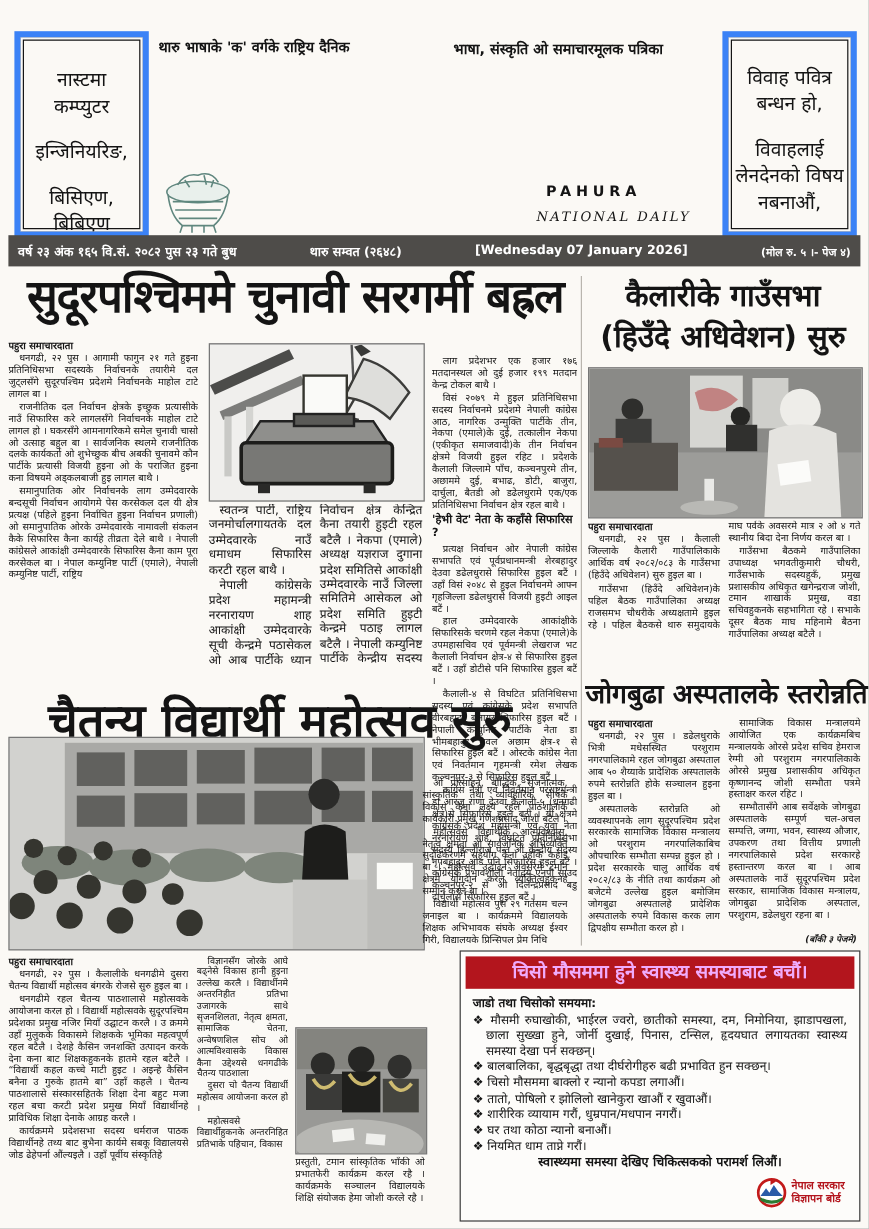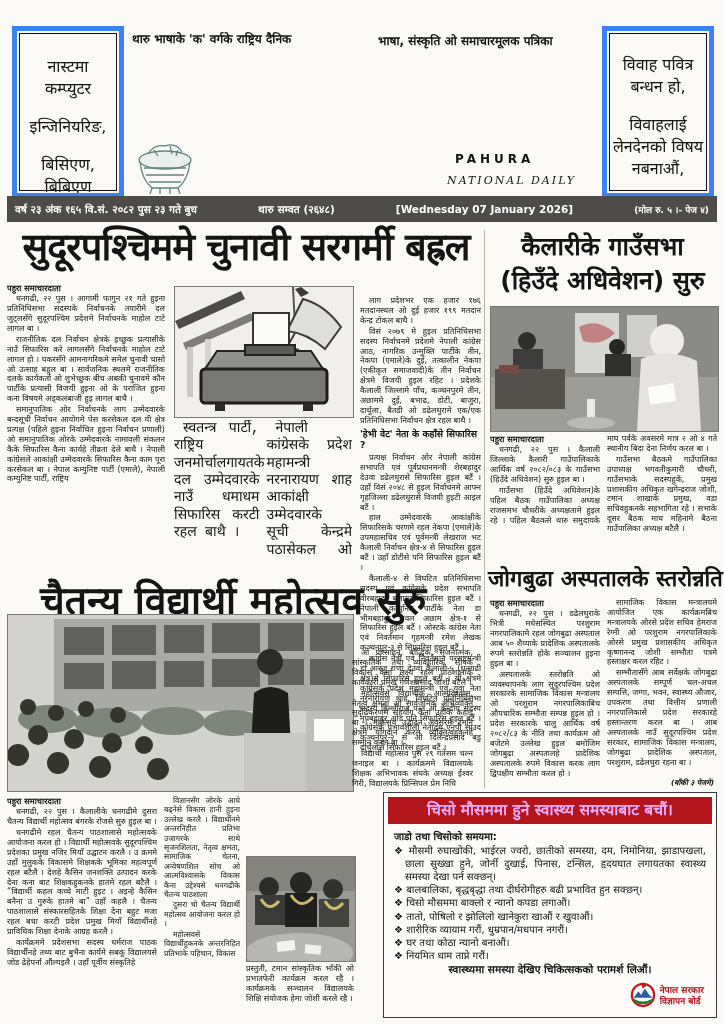--- a/index.html
+++ b/index.html
@@ -127,21 +127,21 @@
       <path d="M112,44 L104,56 L116,60 M120,46 L112,60 L124,63" fill="none" stroke="#3c3c3a" stroke-width="2"></path>
       <rect x="78" y="26" width="36" height="48" fill="#fafaf8" stroke="#35352f" stroke-width="2"></rect>
       <path d="M30,82 L148,82 L136,64 L42,64 Z" fill="#8f8f8c" stroke="#222" stroke-width="2"></path>
       <rect x="70" y="58" width="50" height="10" fill="#5a5a57" stroke="#222" stroke-width="2"></rect>
       <rect x="26" y="82" width="126" height="34" rx="4" fill="#787875" stroke="#1d1d1b" stroke-width="3"></rect>
       <rect x="40" y="116" width="10" height="8" fill="#2a2a28"></rect>
       <rect x="128" y="116" width="10" height="8" fill="#2a2a28"></rect>
     </svg>
   </div>
 
-  <div class="abs story cols2" style="left:174px;top:420px;width:178px;height:140px;font-size:14px;font-family:Liberation Mono, monospace;">
+  <div class="abs story cols2" style="left:174px;top:420px;width:178px;height:140px;font-size:10px;">
     <div>
         <p>स्वतन्त्र पार्टी, राष्ट्रिय जनमोर्चालगायतके दल उम्मेदवारके नाउँ धमाधम सिफारिस करटी रहल बाथै ।</p>
         <p>नेपाली कांग्रेसके प्रदेश महामन्त्री नरनारायण शाह आकांक्षी उम्मेदवारके सूची केन्द्रमे पठासेकल ओ आब पार्टीके ध्यान निर्वाचन क्षेत्र केन्द्रित कैना तयारी हुइटी रहल बटैलै । नेकपा (एमाले) अध्यक्ष यज्ञराज दुगाना प्रदेश समितिसे आकांक्षी उम्मेदवारके नाउँ जिल्ला समितिमे आसेकल ओ प्रदेश समिति हुइटी केन्द्रमे पठाइ लागल बटैलै । नेपाली कम्युनिष्ट पार्टीके केन्द्रीय सदस्य दीर्घबहादुर सोढारी पार्टीके एकता सन्देशसभाहे चुनावी तयारीके रुपमे समेत लेके केन्द्रित हुइटी रहल बटैलै । राष्ट्रिय स्वतन्त्र पार्टीके युवा नेता हरि रेग्मी संगठन विस्तारसँगे निर्वाचन केन्द्रित गतिविधिमे सक्रिय होके लागल बटैलै ।</p>
         <p>प्रतिनिधिसभाके १६ निर्वाचन क्षेत्र रहल सुदूरपश्चिम प्रदेशमे कुल मतदाता संख्या १७ लाख ७६ हजार ६६० रहल बटै । महिला मतदाता आठ लाख ६४ हजार ४२३ ओ पुरुष मतदाता आठ लाख ५२ हजार २१९, तेस्रो लिंगी मतदाता १७ रहल बटै । प्रदेश निर्वाचन कार्यालय कैलालीके अनुसार आसन्न निर्वाचनके</p>
       </div>
   </div>
 
   <div class="abs story" style="left:360px;top:296px;width:121px;height:492px;">
     <div>
         <p>लाग प्रदेशभर एक हजार १७६ मतदानस्थल ओ दुई हजार १९९ मतदान केन्द्र टोकल बाथै ।</p>

